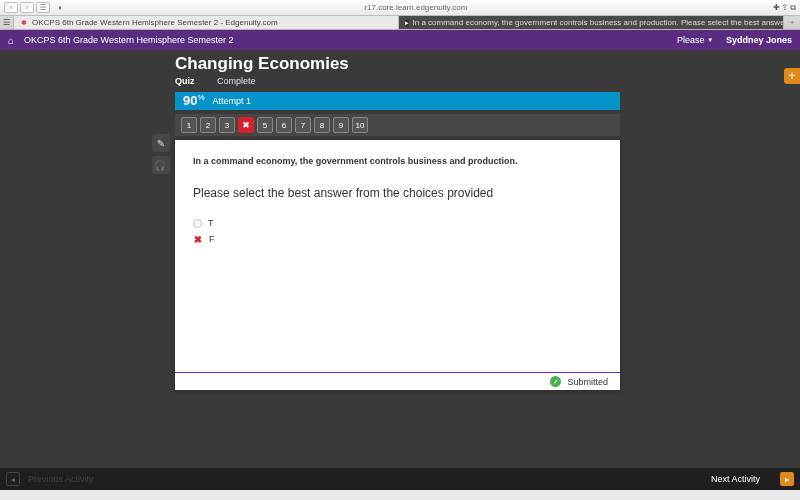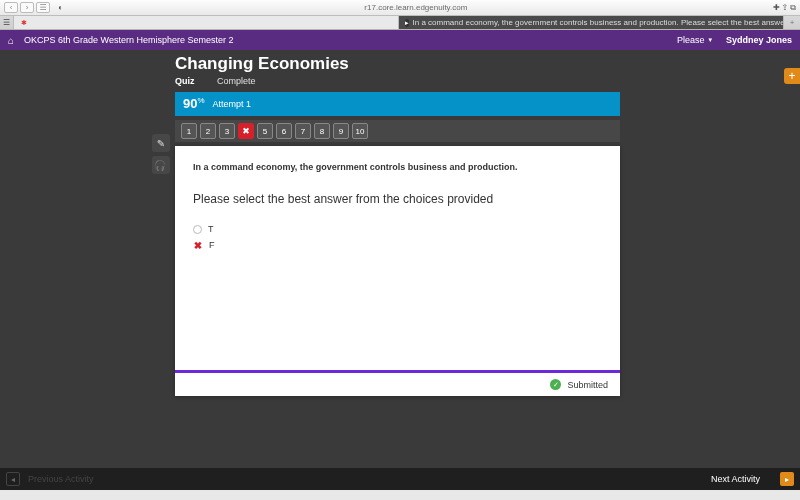--- a/index.html
+++ b/index.html
@@ -26,40 +26,40 @@
 
 .workspace { position:relative; background:#3a3a3a; height:440px; }
 .orange-plus { position:absolute; top:18px; right:0; width:16px; height:16px; background:#e08a1a; color:#fff; display:flex; align-items:center; justify-content:center; font-size:12px; border-top-left-radius:3px; border-bottom-left-radius:3px;}
 
 .content-col { position:absolute; left:175px; top:4px; width:445px; }
 .lesson-title { color:#fff; font-size:17px; font-weight:bold; }
 .lesson-sub { margin-top:2px; color:#fff; font-size:9px; }
 .lesson-sub .quiz { font-weight:bold; margin-right:20px; color:#fff;}
 .lesson-sub .complete { color:#e0e0e0; }
 
-.score-bar { margin-top:6px; height:24px; background:#0592c9; display:flex; align-items:center; padding:0 8px; color:#fff; font-size:9px; width:445px;}
+.score-bar { margin-top:6px; height:18px; background:#0592c9; display:flex; align-items:center; padding:0 8px; color:#fff; font-size:9px; width:445px;}
 .score-bar .pct { font-weight:bold; font-size:13px; margin-right:8px; }
 .score-bar .pct sup{font-size:8px;font-weight:normal;}
 
 .qnav-row { margin-top:4px; display:flex; align-items:center; background:#474747; padding:3px 6px; height:22px;}
 .tool-col { position:absolute; left:152px; top:84px; display:flex; flex-direction:column; gap:4px;}
 .tool-btn { width:18px; height:18px; background:#474747; border-radius:3px; color:#ddd; display:flex; align-items:center; justify-content:center; font-size:10px;}
 .qnum { width:16px; height:16px; border:1px solid #888; background:#555; color:#fff; font-size:8px; display:flex; align-items:center; justify-content:center; border-radius:2px; margin-right:3px;}
 .qnum.wrong { background:#d6202a; border-color:#d6202a; }
 .qnum.wrong::before { content:"✖"; font-size:9px;}
 
 .panel { background:#fff; margin-top:4px; width:445px; height:250px; box-shadow:0 1px 4px rgba(0,0,0,.3); position:relative; padding:16px 18px; font-size:9px; color:#333;}
 .panel .question { font-weight:bold; font-size:9px; }
 .panel .instr { margin-top:20px; font-size:12px; }
 .panel .answers { margin-top:18px; display:flex; flex-direction:column; gap:6px; }
 .panel .ans { display:flex; align-items:center; gap:6px; font-size:9px; }
 .panel .radio { width:9px; height:9px; border:1px solid #bbb; border-radius:50%; }
 .panel .xmark { width:10px; height:10px; color:#d6202a; font-size:10px; font-weight:bold; display:flex; align-items:center; justify-content:center;}
 
-.panel-footer { position:absolute; bottom:0; left:0; right:0; border-top:3px solid #6d28d9; height:26px; display:flex; align-items:center; justify-content:flex-end; padding:0 12px; font-size:9px; color:#333;}
+.panel-footer { position:absolute; bottom:0; left:0; right:0; border-top:1px solid #6d28d9; height:18px; display:flex; align-items:center; justify-content:flex-end; padding:0 12px; font-size:9px; color:#333;}
 .panel-footer .check { width:11px; height:11px; border-radius:50%; background:#4caf50; color:#fff; display:flex; align-items:center; justify-content:center; font-size:7px; margin-right:6px;}
 
 .bottom-bar { position:absolute; left:0; right:0; bottom:0; height:22px; background:#1f1f1f; display:flex; align-items:center; color:#666; font-size:9px; padding:0 6px;}
 .bottom-bar .back-btn { width:14px; height:14px; border:1px solid #444; border-radius:2px; display:flex; align-items:center; justify-content:center; margin-right:8px; color:#666; font-size:8px;}
 .bottom-bar .spacer { flex:1; }
 .bottom-bar .next { color:#fff; display:flex; align-items:center; gap:20px;}
 .bottom-bar .next-btn { width:14px; height:14px; background:#e08a1a; border-radius:2px; display:flex; align-items:center; justify-content:center; color:#fff; font-size:8px;}
 </style>
 </head>
 <body>
@@ -78,20 +78,21 @@
     <div class="sq">✚</div>
     <div class="sq">⇪</div>
     <div class="sq">⧉</div>
   </div>
 </div>
 
 <div class="tab-bar">
   <div style="width:14px;display:flex;align-items:center;justify-content:center;border-right:1px solid #bbb;">☰</div>
   <div class="tab active">
     <span class="favicon" style="color:#d33">✱</span>
+    <span>OKCPS 6th Grade Western Hemisphere Semester 2 - Edgenuity.com</span>
   </div>
   <div class="tab" style="background:#4a4a4a;color:#ddd;">
     <span class="favicon" style="background:#333;color:#fff;border-radius:2px;">▸</span>
     <span>In a command economy, the government controls business and production. Please select the best answer - Brainly.com</span>
   </div>
   <div class="add-tab">+</div>
 </div>
 
 <div class="app-header">
   <span class="home-icon">⌂</span>

